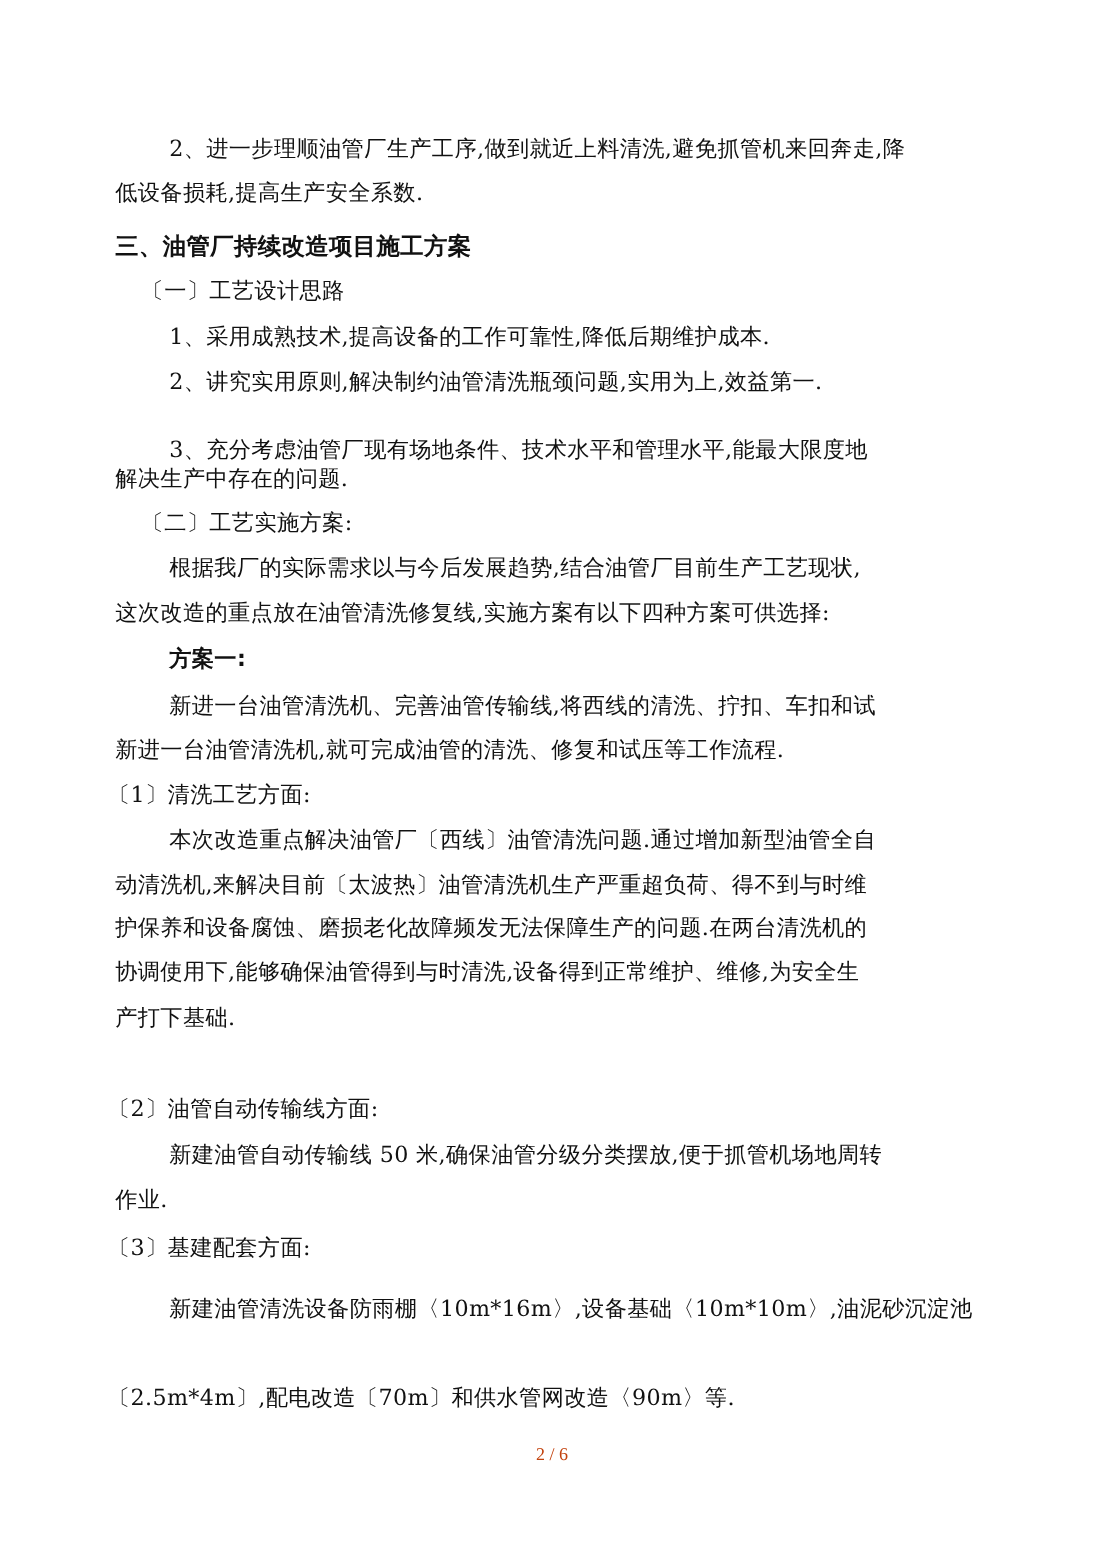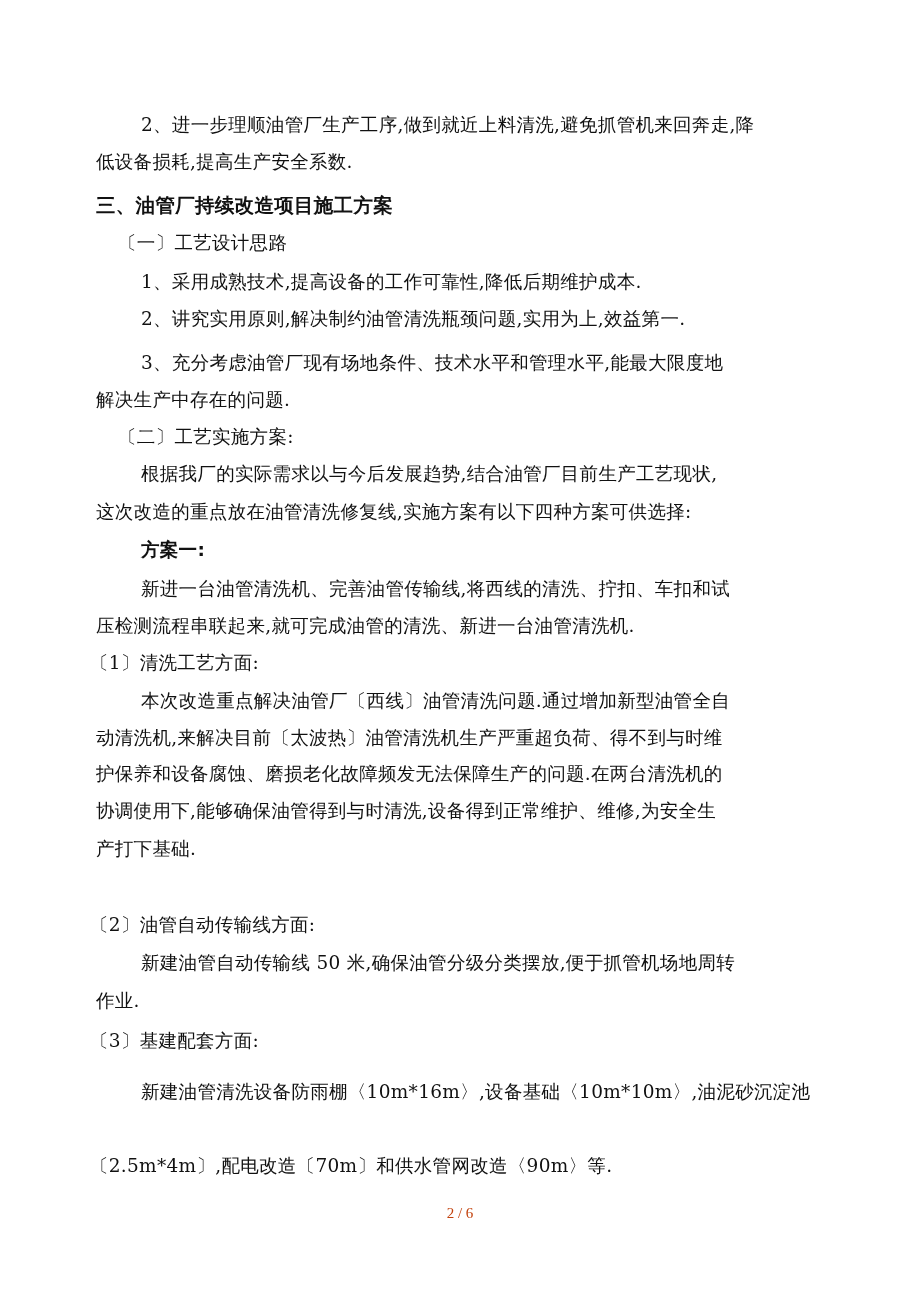--- a/index.html
+++ b/index.html
@@ -19,28 +19,28 @@
 </head>
 <body>
 
 <div class="page">
   <div class="line indent" style="top:113px">2、进一步理顺油管厂生产工序,做到就近上料清洗,避免抓管机来回奔走,降</div>
   <div class="line" style="top:150px">低设备损耗,提高生产安全系数.</div>
   <div class="line indent-sub" style="top:231px">〔一〕工艺设计思路</div>
   <div class="line bold heading" style="top:194px">三、油管厂持续改造项目施工方案</div>
   <div class="line indent" style="top:270px">1、采用成熟技术,提高设备的工作可靠性,降低后期维护成本.</div>
   <div class="line indent" style="top:307px">2、讲究实用原则,解决制约油管清洗瓶颈问题,实用为上,效益第一.</div>
-  <div class="line indent" style="top:351px">3、充分考虑油管厂现有场地条件、技术水平和管理水平,能最大限度地</div>
+  <div class="line indent" style="top:364px">3、充分考虑油管厂现有场地条件、技术水平和管理水平,能最大限度地</div>
   <div class="line indent-sub" style="top:425px">〔二〕工艺实施方案:</div>
   <div class="line" style="top:388px">解决生产中存在的问题.</div>
   <div class="line indent" style="top:462px">根据我厂的实际需求以与今后发展趋势,结合油管厂目前生产工艺现状,</div>
   <div class="line" style="top:500px">这次改造的重点放在油管清洗修复线,实施方案有以下四种方案可供选择:</div>
   <div class="line indent bold" style="top:538px">方案一:</div>
   <div class="line indent" style="top:577px">新进一台油管清洗机、完善油管传输线,将西线的清洗、拧扣、车扣和试</div>
-  <div class="line" style="top:614px">压检测流程串联起来,就可完成油管的清洗、新进一台油管清洗机.</div>
+  <div class="line" style="top:614px">新进一台油管清洗机,就可完成油管的清洗、修复和试压等工作流程.</div>
   <div class="line flush-paren" style="top:651px">〔1〕清洗工艺方面:</div>
   <div class="line indent" style="top:689px">本次改造重点解决油管厂〔西线〕油管清洗问题.通过增加新型油管全自</div>
   <div class="line" style="top:726px">动清洗机,来解决目前〔太波热〕油管清洗机生产严重超负荷、得不到与时维</div>
   <div class="line" style="top:762px">护保养和设备腐蚀、磨损老化故障频发无法保障生产的问题.在两台清洗机的</div>
   <div class="line" style="top:799px">协调使用下,能够确保油管得到与时清洗,设备得到正常维护、维修,为安全生</div>
   <div class="line" style="top:837px">产打下基础.</div>
   <div class="line flush-paren" style="top:913px">〔2〕油管自动传输线方面:</div>
   <div class="line indent" style="top:951px">新建油管自动传输线 50 米,确保油管分级分类摆放,便于抓管机场地周转</div>
   <div class="line" style="top:989px">作业.</div>
   <div class="line flush-paren" style="top:1029px">〔3〕基建配套方面:</div>

